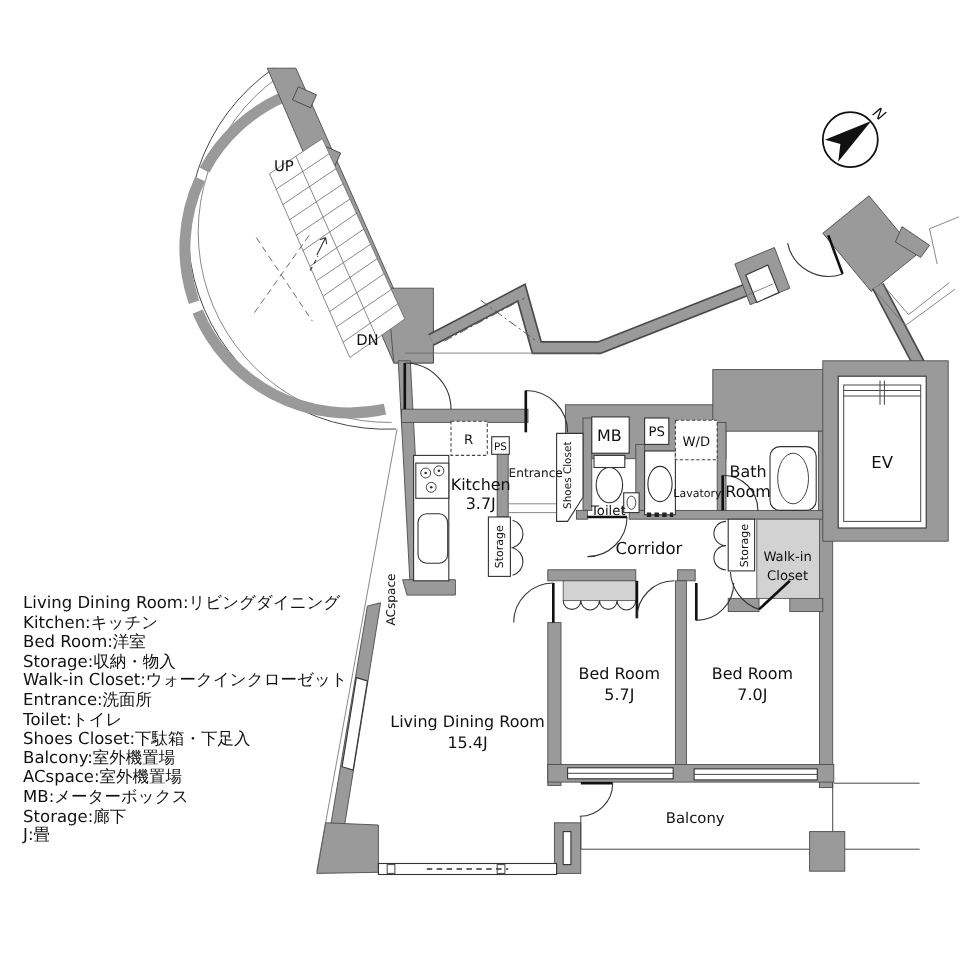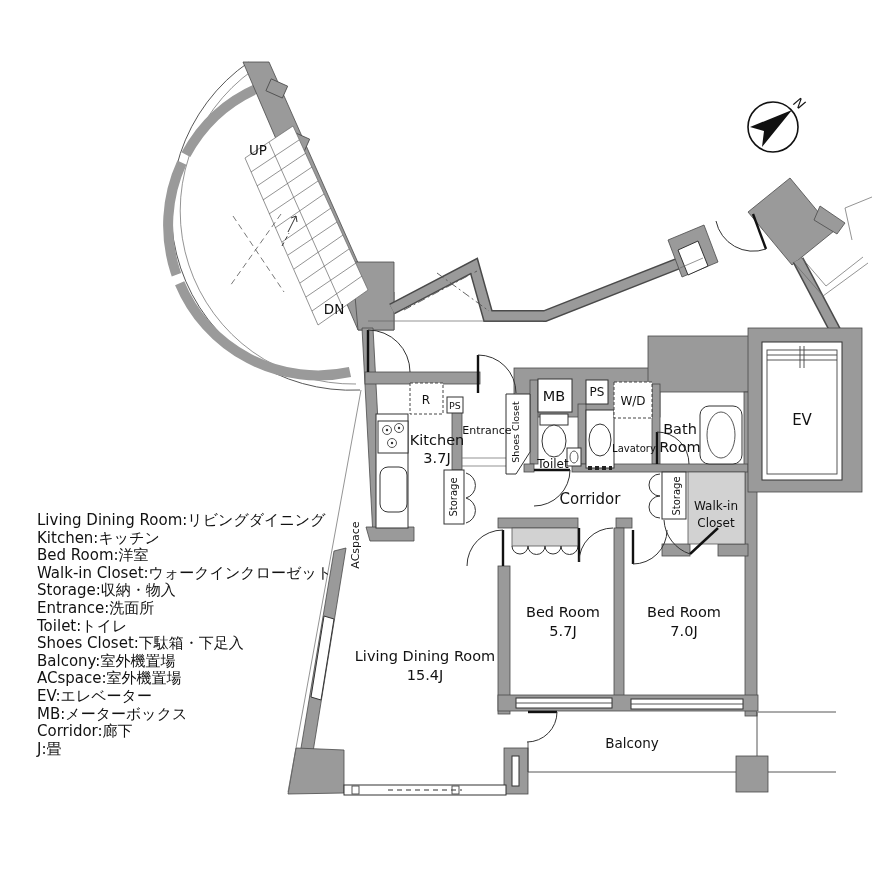--- a/index.html
+++ b/index.html
@@ -11,21 +11,21 @@
   .t12{font-size:12px;} .t11{font-size:11px;} .t10{font-size:10px;} .t9{font-size:9.5px;}
   .mid{text-anchor:middle;}
   .wall{fill:#9a9a9a;stroke:#4a4a4a;stroke-width:.8;}
   .lightfill{fill:#d2d2d2;stroke:#555;stroke-width:.8;}
   .whitebox{fill:#fff;stroke:#333;stroke-width:1;}
   .thin{fill:none;stroke:#444;stroke-width:.9;}
   .thin2{fill:none;stroke:#666;stroke-width:.7;}
   .arc{fill:none;stroke:#333;stroke-width:1;}
   .leaf{stroke:#111;stroke-width:2.4;}
   .dashbox{fill:#fff;stroke:#444;stroke-width:1;stroke-dasharray:3 2;}
-  #legend{position:absolute;left:21px;top:512px;font-size:15px;line-height:17.6px;color:#111;white-space:nowrap;margin-left:16px;}
+  #legend{position:absolute;left:21px;top:540px;font-size:15px;line-height:17.6px;color:#111;white-space:nowrap;}
   #legend div{height:17.6px;}
 </style>
 </head>
 <body>
 
 <div id="stage">
 <svg id="plan-svg" width="872" height="872" viewBox="0 0 872 872">
 
   <g>
     <path class="thin" d="M249,62 A180,180 0 0 0 360,390"></path>
@@ -273,25 +273,24 @@
     <text class="t14 mid" x="684" y="636">7.0J</text>
 
     <text class="t13 mid" x="632" y="748">Balcony</text>
   </g>
 </svg>
 
 <div id="legend">
   <div>Living Dining Room:リビングダイニング</div>
   <div>Kitchen:キッチン</div>
   <div>Bed Room:洋室</div>
+  <div>Storage:収納・物入</div>
   <div>Walk-in Closet:ウォークインクローゼット</div>
-  <div>Storage:収納・物入</div>
   <div>Entrance:洗面所</div>
   <div>Toilet:トイレ</div>
   <div>Shoes Closet:下駄箱・下足入</div>
   <div>Balcony:室外機置場</div>
   <div>ACspace:室外機置場</div>
-  <div>EV:エレベーター</div>
   <div>MB:メーターボックス</div>
-  <div>Corridor:廊下</div>
+  <div>Storage:廊下</div>
   <div>J:畳</div>
 </div>
 </div>
 
 </body></html>

